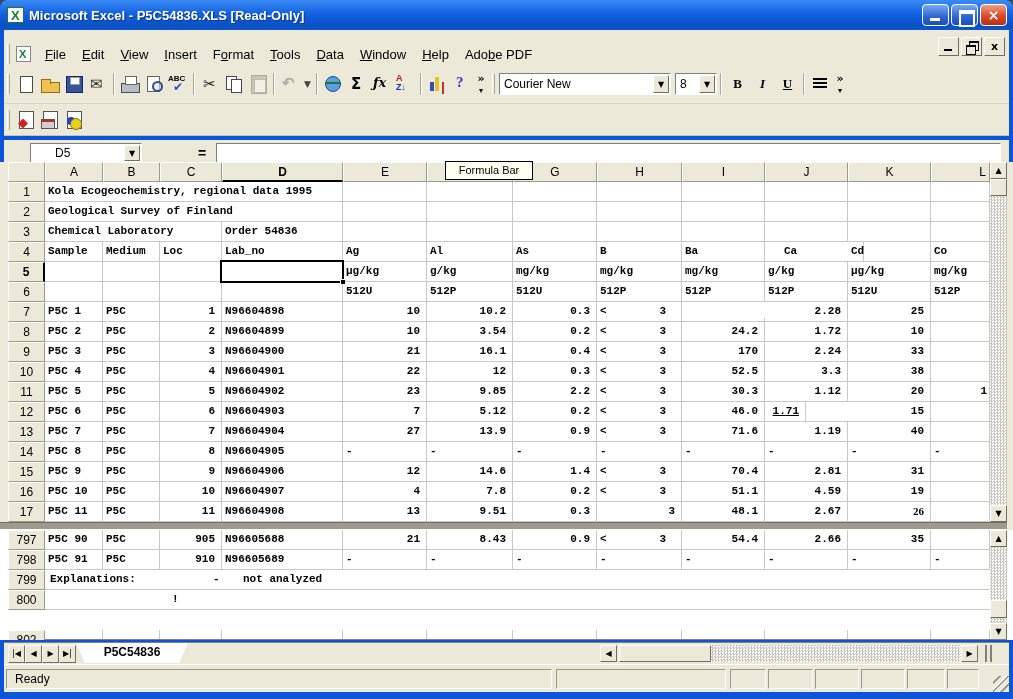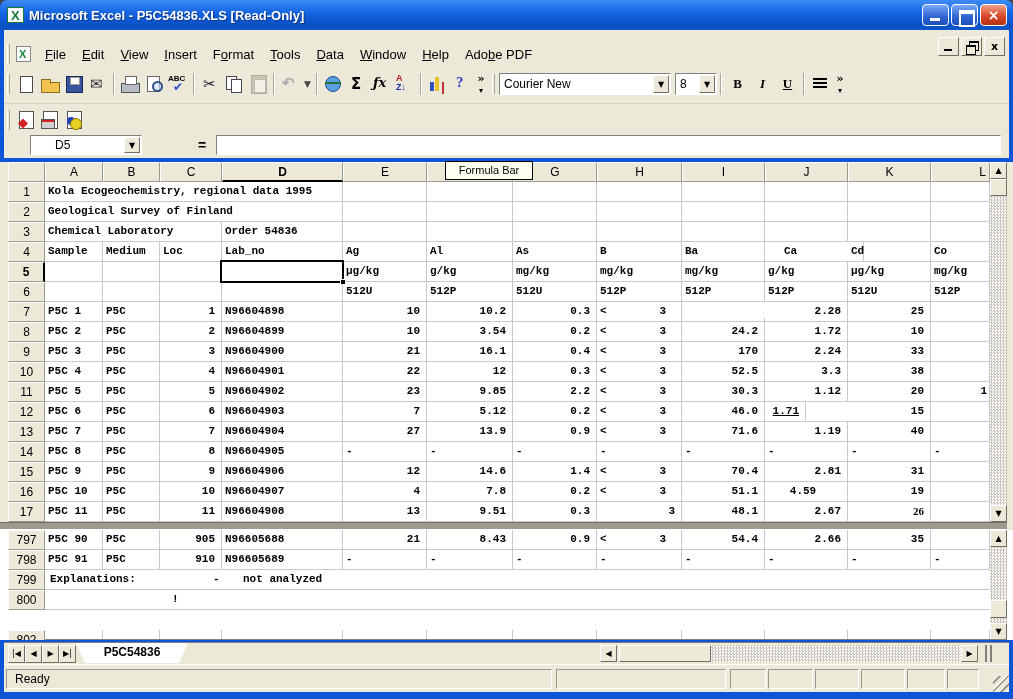--- a/index.html
+++ b/index.html
@@ -69,21 +69,21 @@
   .i-convert-to-pdf-email::after{content:"";position:absolute;left:3px;bottom:3px;width:12px;height:8px;background:#cfcfcf;border:1px solid #555;box-shadow:inset 0 2px 0 #d42020;}
   .i-convert-to-pdf-review::after{content:"";position:absolute;left:8px;bottom:2px;width:10px;height:10px;border-radius:50%;background:#e8d020;border:1px solid #907800;box-shadow:-5px -3px 0 -2px #2040c0;}
   .combo{height:22px;background:#fff;border:1px solid;border-color:#808080 #fff #fff #808080;display:flex;align-items:center;font:12px "Liberation Sans",sans-serif;padding-left:4px;position:relative;}
   .combo .cdd{position:absolute;right:1px;top:1px;bottom:1px;width:16px;background:#ECE9D8;border:1px solid;border-color:#fff #716F64 #716F64 #fff;font:8px/18px "DejaVu Sans",sans-serif;text-align:center;color:#000;}
   .fmtbtn{width:25px;height:24px;position:relative;font:700 13px/24px "Liberation Serif",serif;text-align:center;}
   .fmtbtn.it{font-style:italic;}
   .fmtbtn.un{text-decoration:underline;}
   .i-align-left::before{content:"";position:absolute;left:5px;top:6px;width:14px;height:2px;background:#000;box-shadow:0 4px 0 #000,0 8px 0 #000;}
   .i-align-left::after{content:"";position:absolute;left:5px;top:8px;width:9px;height:2px;background:transparent;}
   
-  #formulabar{position:absolute;left:4px;top:132px;width:1005px;height:26px;background:#ECE9D8;display:flex;align-items:center;}
+  #formulabar{position:absolute;left:4px;top:140px;width:1005px;height:26px;background:#ECE9D8;display:flex;align-items:center;}
   #namebox{position:relative;margin-left:26px;width:112px;height:20px;background:#fff;border:1px solid;border-color:#808080 #fff #fff #808080;font:12px/18px "Liberation Sans",sans-serif;padding-left:24px;}
   #namebox .cdd{position:absolute;right:1px;top:1px;bottom:1px;width:16px;background:#ECE9D8;border:1px solid;border-color:#fff #716F64 #716F64 #fff;font:8px/16px "DejaVu Sans",sans-serif;text-align:center;}
   #eqbtn{margin-left:56px;font:700 14px "Liberation Sans",sans-serif;}
   #fx-input{flex:1;height:20px;margin:0 8px 0 10px;background:#fff;border:1px solid;border-color:#808080 #fff #fff #808080;}
   
   #grid{position:absolute;left:0;top:162px;width:1013px;height:478px;background:#ECE9D8;}
   .colhdr,.corner{position:absolute;top:0;height:20px;background:#ECE9D8;border:1px solid;border-color:#fff #9C9A8C #9C9A8C #fff;font:12px/18px "Liberation Sans",sans-serif;text-align:center;color:#000;}
   .colhdr.sel{font-weight:700;border-bottom:2px solid #000;}
   .grow{position:absolute;left:8px;width:982px;height:20px;background:#fff;border-bottom:1px solid #C9C9C9;}
   .rowhdr{position:absolute;left:-0px;top:0;width:37px;height:20px;background:#ECE9D8;border:1px solid;border-color:#fff #9C9A8C #9C9A8C #fff;font:12px/18px "Liberation Sans",sans-serif;text-align:center;z-index:3;}
@@ -450,21 +450,21 @@
         <div class="rowhdr">16</div>
         <div class="cell lft" style="left: 37px; width: 58px;">P5C 10</div>
         <div class="cell lft" style="left: 95px; width: 57px;">P5C</div>
         <div class="cell rgt" style="left: 152px; width: 62px;">10</div>
         <div class="cell lft" style="left: 214px; width: 121px;">N96604907</div>
         <div class="cell rgt" style="left: 335px; width: 84px;">4</div>
         <div class="cell rgt" style="left: 419px; width: 86px;">7.8</div>
         <div class="cell rgt" style="left: 505px; width: 84px;">0.2</div>
         <div class="cell" style="left: 589px; width: 85px;"><span class="cl">&lt;</span><span class="cr">3</span></div>
         <div class="cell rgt" style="left: 674px; width: 83px;">51.1</div>
-        <div class="cell rgt" style="left: 757px; width: 83px; text-align: center;">4.59</div>
+        <div class="cell rgt" style="left: 757px; width: 83px;">4.59</div>
         <div class="cell rgt" style="left: 840px; width: 83px;">19</div>
         <div class="cell" style="left: 923px; width: 59px;"></div>
       </div>
       <div class="grow" style="top: 340px;">
         <div class="rowhdr">17</div>
         <div class="cell lft" style="left: 37px; width: 58px;">P5C 11</div>
         <div class="cell lft" style="left: 95px; width: 57px;">P5C</div>
         <div class="cell rgt" style="left: 152px; width: 62px;">11</div>
         <div class="cell lft" style="left: 214px; width: 121px;">N96604908</div>
         <div class="cell rgt" style="left: 335px; width: 84px;">13</div>

